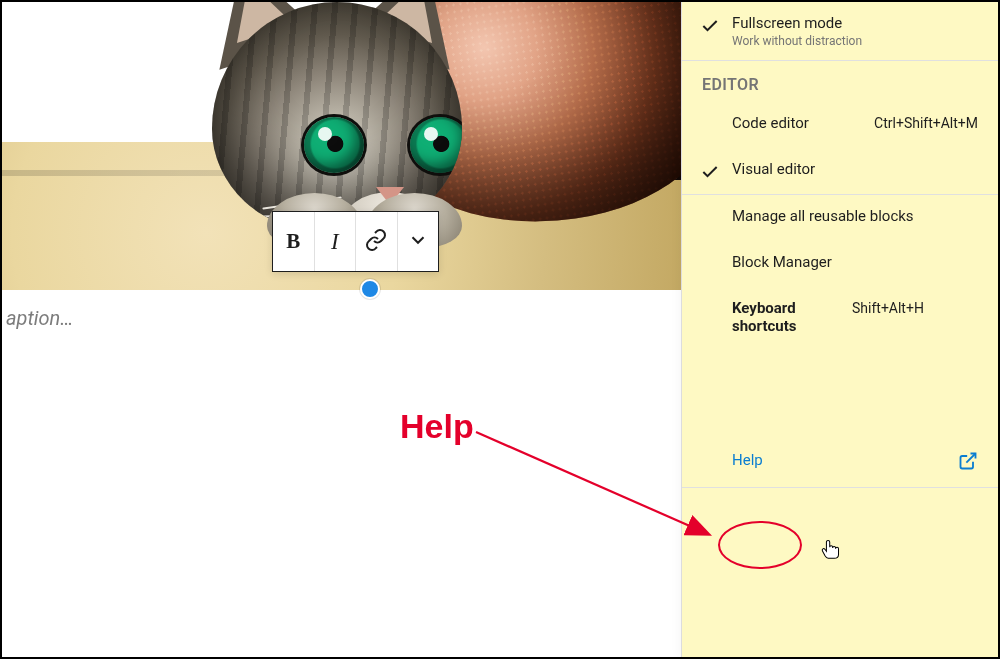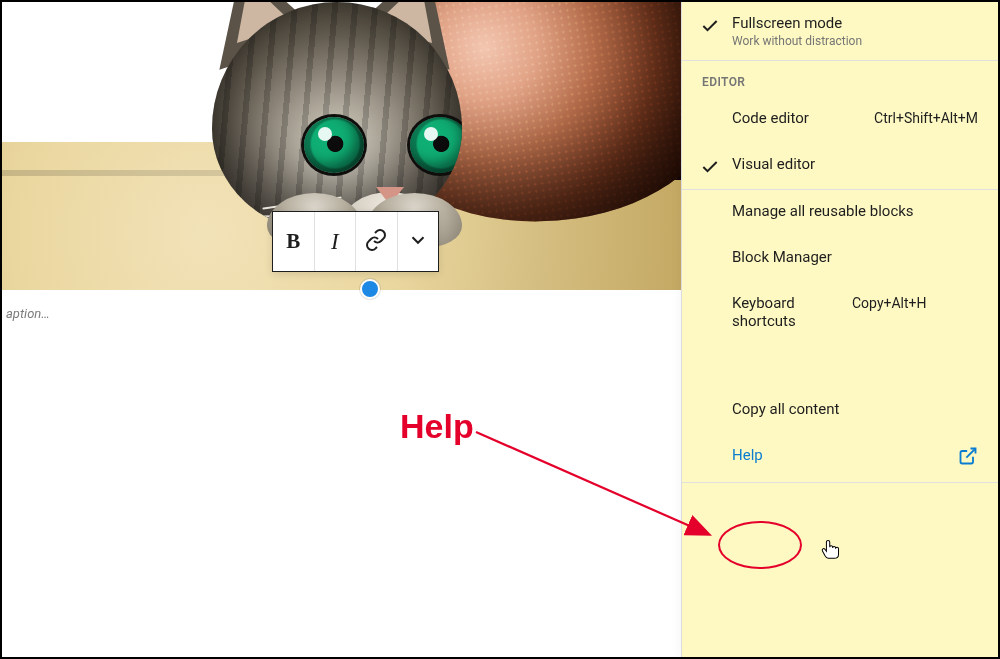--- a/index.html
+++ b/index.html
@@ -190,36 +190,36 @@
   .tb-btn.bold .glyph { font-weight:800; font-family: Georgia, 'Times New Roman', serif; }
   .tb-btn.italic .glyph { font-style:italic; font-family: Georgia, 'Times New Roman', serif; font-size:23px;}
   .tb-btn.link svg { width:24px; height:24px; }
   .tb-btn.chev svg { width:22px; height:22px; }
 
   .caption-placeholder {
     position:absolute;
     left:0; top:304px;
     font-style: italic;
     color:#7c7c7c;
-    font-size:13px;
+    font-size:20px;
     padding-left:4px;
   }
 
   
   .menu {
     position:absolute;
     right:0; top:0;
     width: 316px;
     height: 655px;
     background:#fef9c3;
     border-left:1px solid #dcdcde;
     box-shadow: -2px 0 10px rgba(0,0,0,0.04);
   }
   .menu-section-label {
-    font-size:12px;
+    font-size:16px;
     font-weight:600;
     letter-spacing:0.4px;
     color:#757575;
     text-transform: uppercase;
     padding: 14px 20px 8px 20px;
   }
   .hr { height:1px; background:#e0e0e0; margin:0; }
   .menu-item {
     display:flex;
     align-items:flex-start;
@@ -406,35 +406,32 @@
 
     <div class="menu-item">
       <div class="check-col"></div>
       <div class="label-col">
         <span>Block Manager</span>
       </div>
     </div>
 
     <div class="menu-item">
       <div class="check-col"></div>
-      <div class="label-col" style="max-width:110px;">
+      <div class="label-col" style="max-width:110px;font-weight:bold;">
         <span>Keyboard shortcuts</span>
       </div>
-      <div class="shortcut">Copy+Alt+H</div>
-    </div>
-
-    <div class="menu-item">
-      <div class="check-col"></div>
-    </div>
-
-    <div class="menu-item">
-      <div class="check-col"></div>
-      <div class="label-col">
-        <span>Copy all content</span>
-      </div>
+      <div class="shortcut">Shift+Alt+H</div>
+    </div>
+
+    <div class="menu-item">
+      <div class="check-col"></div>
+    </div>
+
+    <div class="menu-item">
+      <div class="check-col"></div>
     </div>
 
     <div class="menu-item help-item">
       <div class="check-col"></div>
       <div class="label-col">
         <span>Help</span>
       </div>
       <span class="ext-icon">
         <svg viewBox="0 0 24 24" fill="none" stroke="#0a7dd1" stroke-width="2.2">
           <path d="M15 3h6v6"></path>

